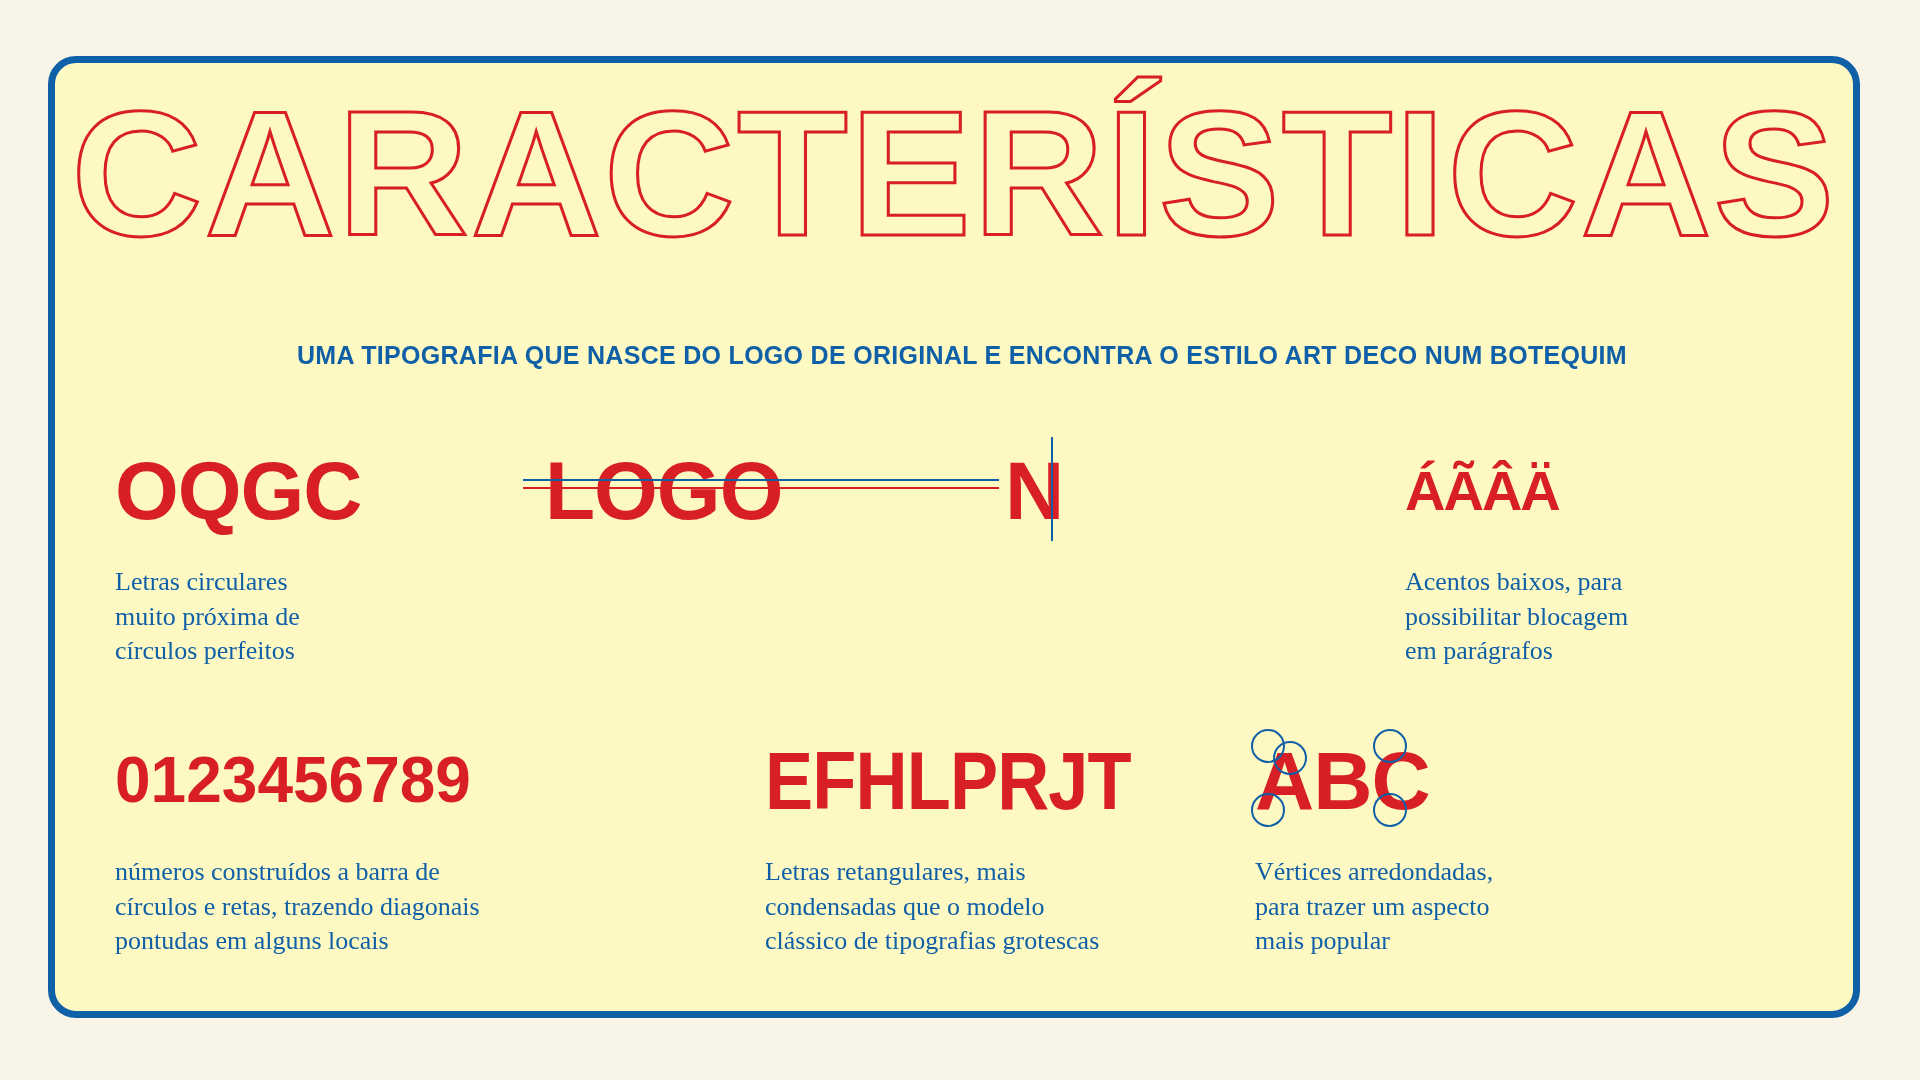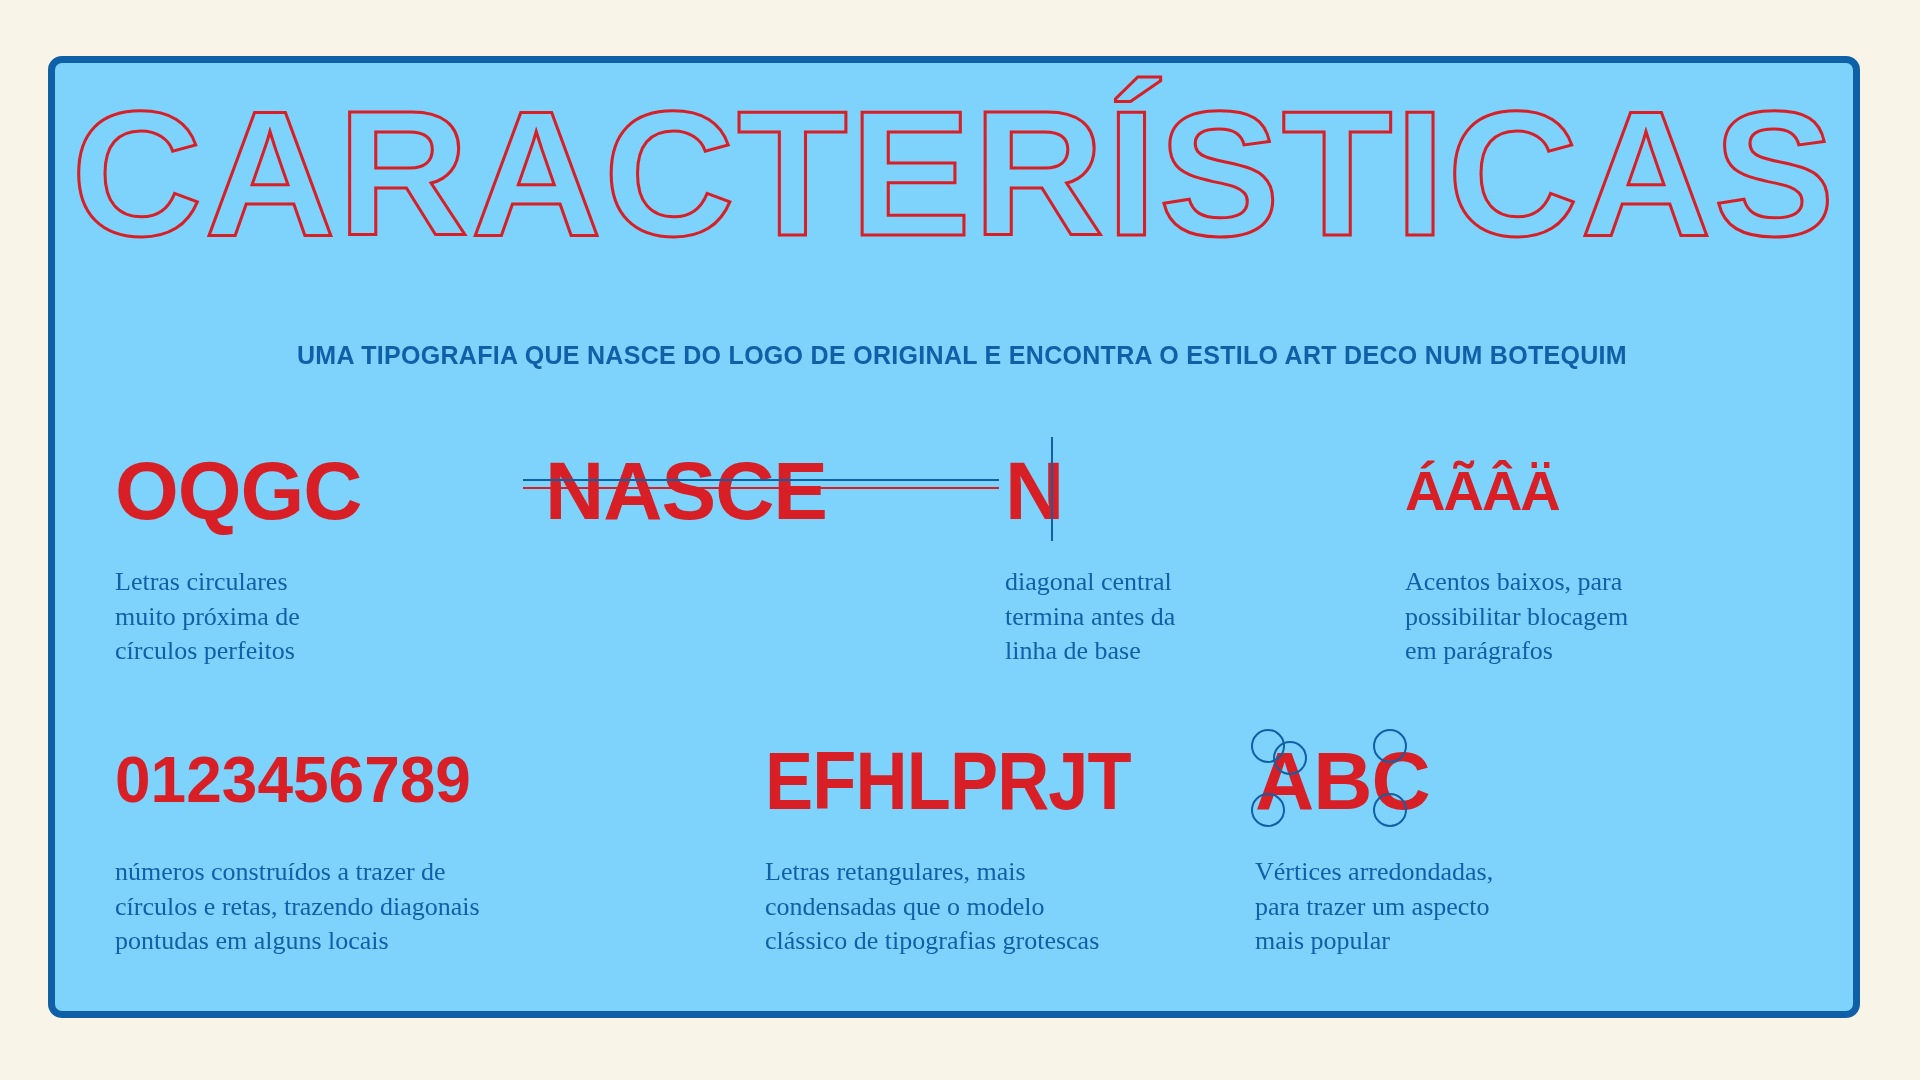--- a/index.html
+++ b/index.html
@@ -14,23 +14,23 @@
     overflow: hidden;
   }
 
   .poster {
     position: absolute;
     left: 48px;
     top: 56px;
     width: 1812px;
     height: 962px;
     border: 7px solid #1060a8;
-    border-radius: 14px;
-    box-sizing: border-box;
-    background: #7dd3fc;
+    border-radius: 28px;
+    box-sizing: border-box;
+    background: #fef9c3;
   }
 
   .title-wrap {
     position: absolute;
     left: 0;
     top: 18px;
     width: 100%;
     text-align: center;
   }
 
@@ -176,50 +176,47 @@
 
     <div class="cell r1-c1">
       <div class="sample">OQGC</div>
       <div class="desc">Letras circulares
 muito próxima de
 círculos perfeitos</div>
     </div>
 
     <div class="cell r1-c2">
       <div class="sample">
-        <span>NASCE</span>
+        <span>LOGO</span>
         <span class="strike-line"></span>
         <span class="strike-line red"></span>
       </div>
     </div>
 
     <div class="cell r1-c3">
       <div class="sample">
         <span>N</span>
         <span class="vert-line"></span>
       </div>
-      <div class="desc">diagonal central
-termina antes da
-linha de base</div>
     </div>
 
     <div class="cell r1-c4">
       <div class="sample accents">ÁÃÂÄ</div>
       <div class="desc">Acentos baixos, para
 possibilitar blocagem
 em parágrafos</div>
     </div>
 
   </div>
 
   <div class="grid-row row-2">
 
     <div class="cell r2-c1">
       <div class="sample digits">0123456789</div>
-      <div class="desc">números construídos a trazer de
+      <div class="desc">números construídos a barra de
 círculos e retas, trazendo diagonais
 pontudas em alguns locais</div>
     </div>
 
     <div class="cell r2-c2">
       <div class="sample condensed">EFHLPRJT</div>
       <div class="desc">Letras retangulares, mais
 condensadas que o modelo
 clássico de tipografias grotescas</div>
     </div>

